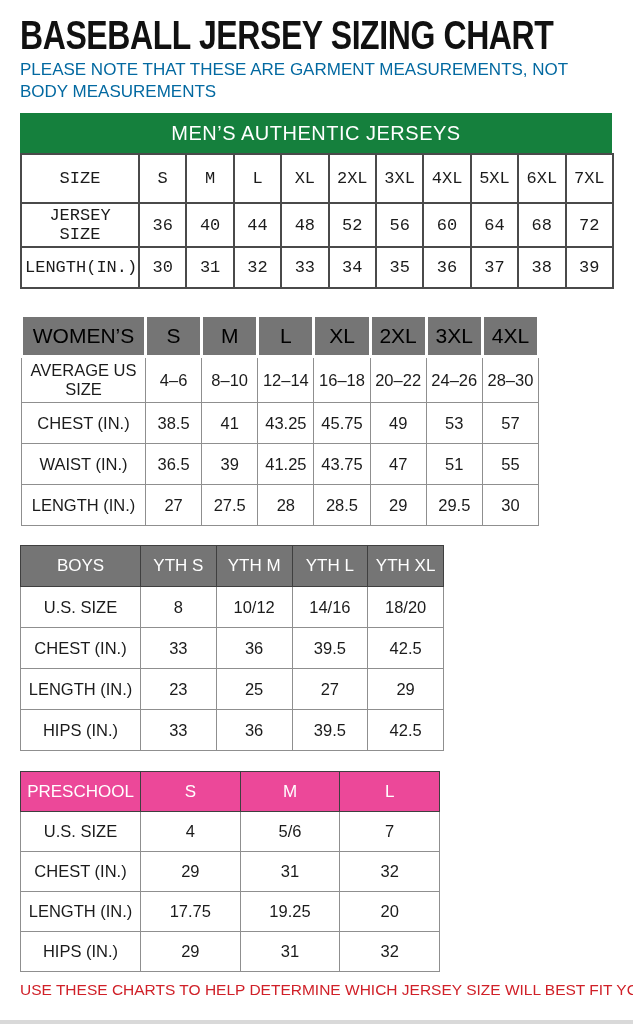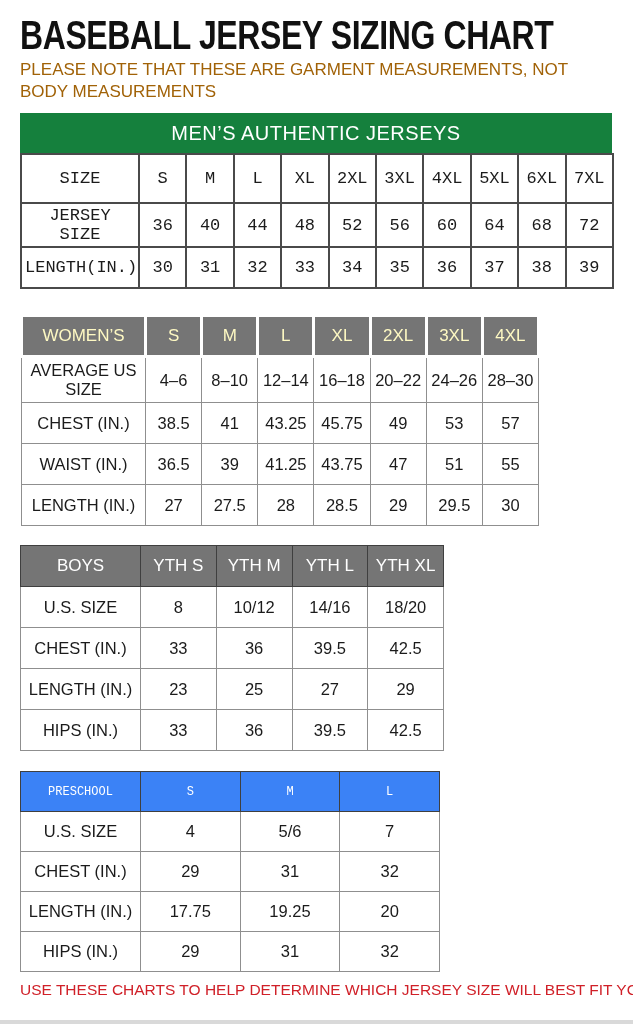--- a/index.html
+++ b/index.html
@@ -23,21 +23,21 @@
     font-size: 41px;
     line-height: 1.05;
     letter-spacing: -0.5px;
     color: #111111;
   }
 
   
   .note-top {
     margin: 0 0 10px 0;
     max-width: 598px;
-    color: #a16207;
+    color: #0369a1;
     font-size: 17px;
     line-height: 1.3;
   }
   .note-bottom {
     margin: 9px 0 0 0;
     color: #d02028;
     font-size: 15.5px;
     line-height: 1.2;
     white-space: nowrap;
   }
@@ -61,42 +61,42 @@
   .t-mens { width: 594px; }
   .t-mens td { border: 2px solid #4a4a4a; font-family: Liberation Mono, monospace; }
   .t-mens tr { height: 41px; }
   .t-mens tr.row-0 { height: 49px; }
   .t-mens td.lbl { font-size: 17px; }
 
   
   .t-womens { width: 520px; margin-top: 25px; }
   .t-womens td { border: 1.5px solid #8f8f8f; font-size: 16.5px; }
   .t-womens th {
-    background: #757575; color: #fef9c3;
-    border: 3px solid #ffffff; font-size: 17px;
+    background: #757575; color: #000000;
+    border: 3px solid #ffffff; font-size: 21px;
   }
   .t-womens tr { height: 41px; }
   .t-womens tr.row-0 { height: 46px; }
   .t-womens td.lbl { line-height: 1.15; }
 
   
   .t-boys { width: 424px; margin-top: 19px; }
   .t-boys td { border: 1.5px solid #8f8f8f; font-size: 16.5px; }
   .t-boys th {
     background: #757575; color: #ffffff;
     border: 1.5px solid #3f3f3f; font-size: 17px;
   }
   .t-boys tr { height: 41px; }
 
   
   .t-pre { width: 420px; margin-top: 20px; }
   .t-pre td { border: 1.5px solid #8f8f8f; font-size: 16.5px; }
   .t-pre th {
-    background: #3b82f6; color: #ffffff;
-    border: 1.5px solid #3f3f3f; font-size: 12px; font-family: Liberation Mono, monospace;
+    background: #ec4899; color: #ffffff;
+    border: 1.5px solid #3f3f3f; font-size: 17px;
   }
   .t-pre tr { height: 40px; }
 
   
   .bottom-strip {
     position: absolute; left: 0; bottom: 0;
     width: 633px; height: 4px;
     background: #d9d9d9;
   }
 </style>

